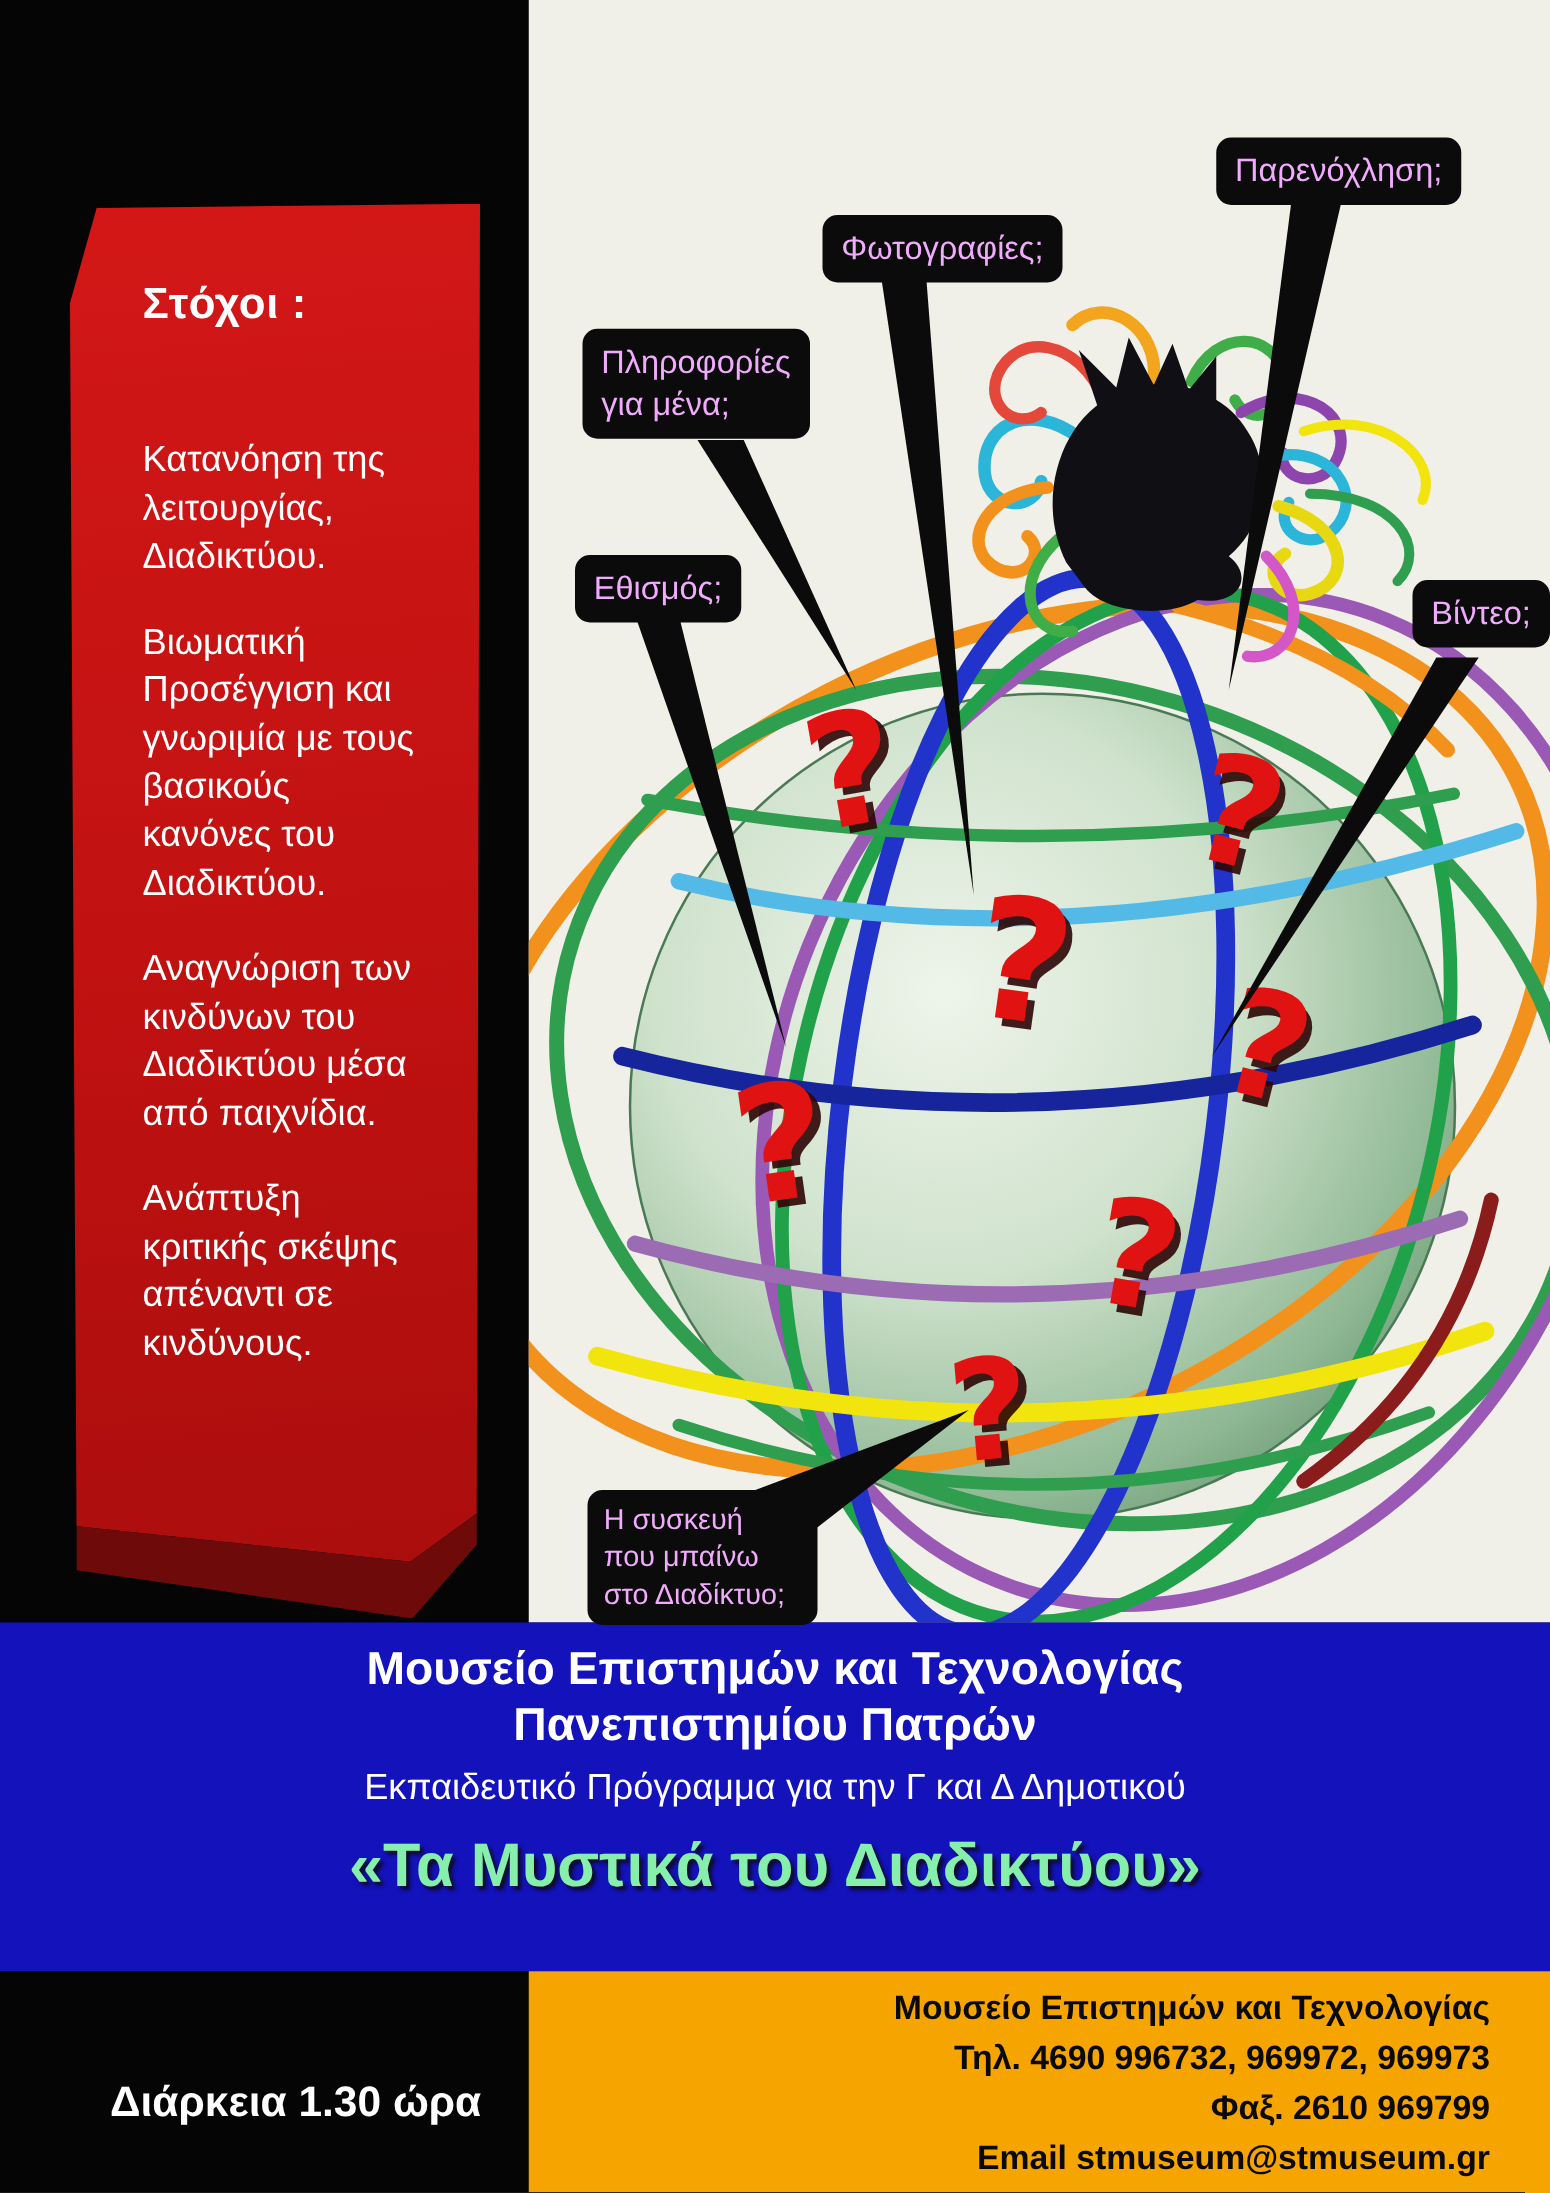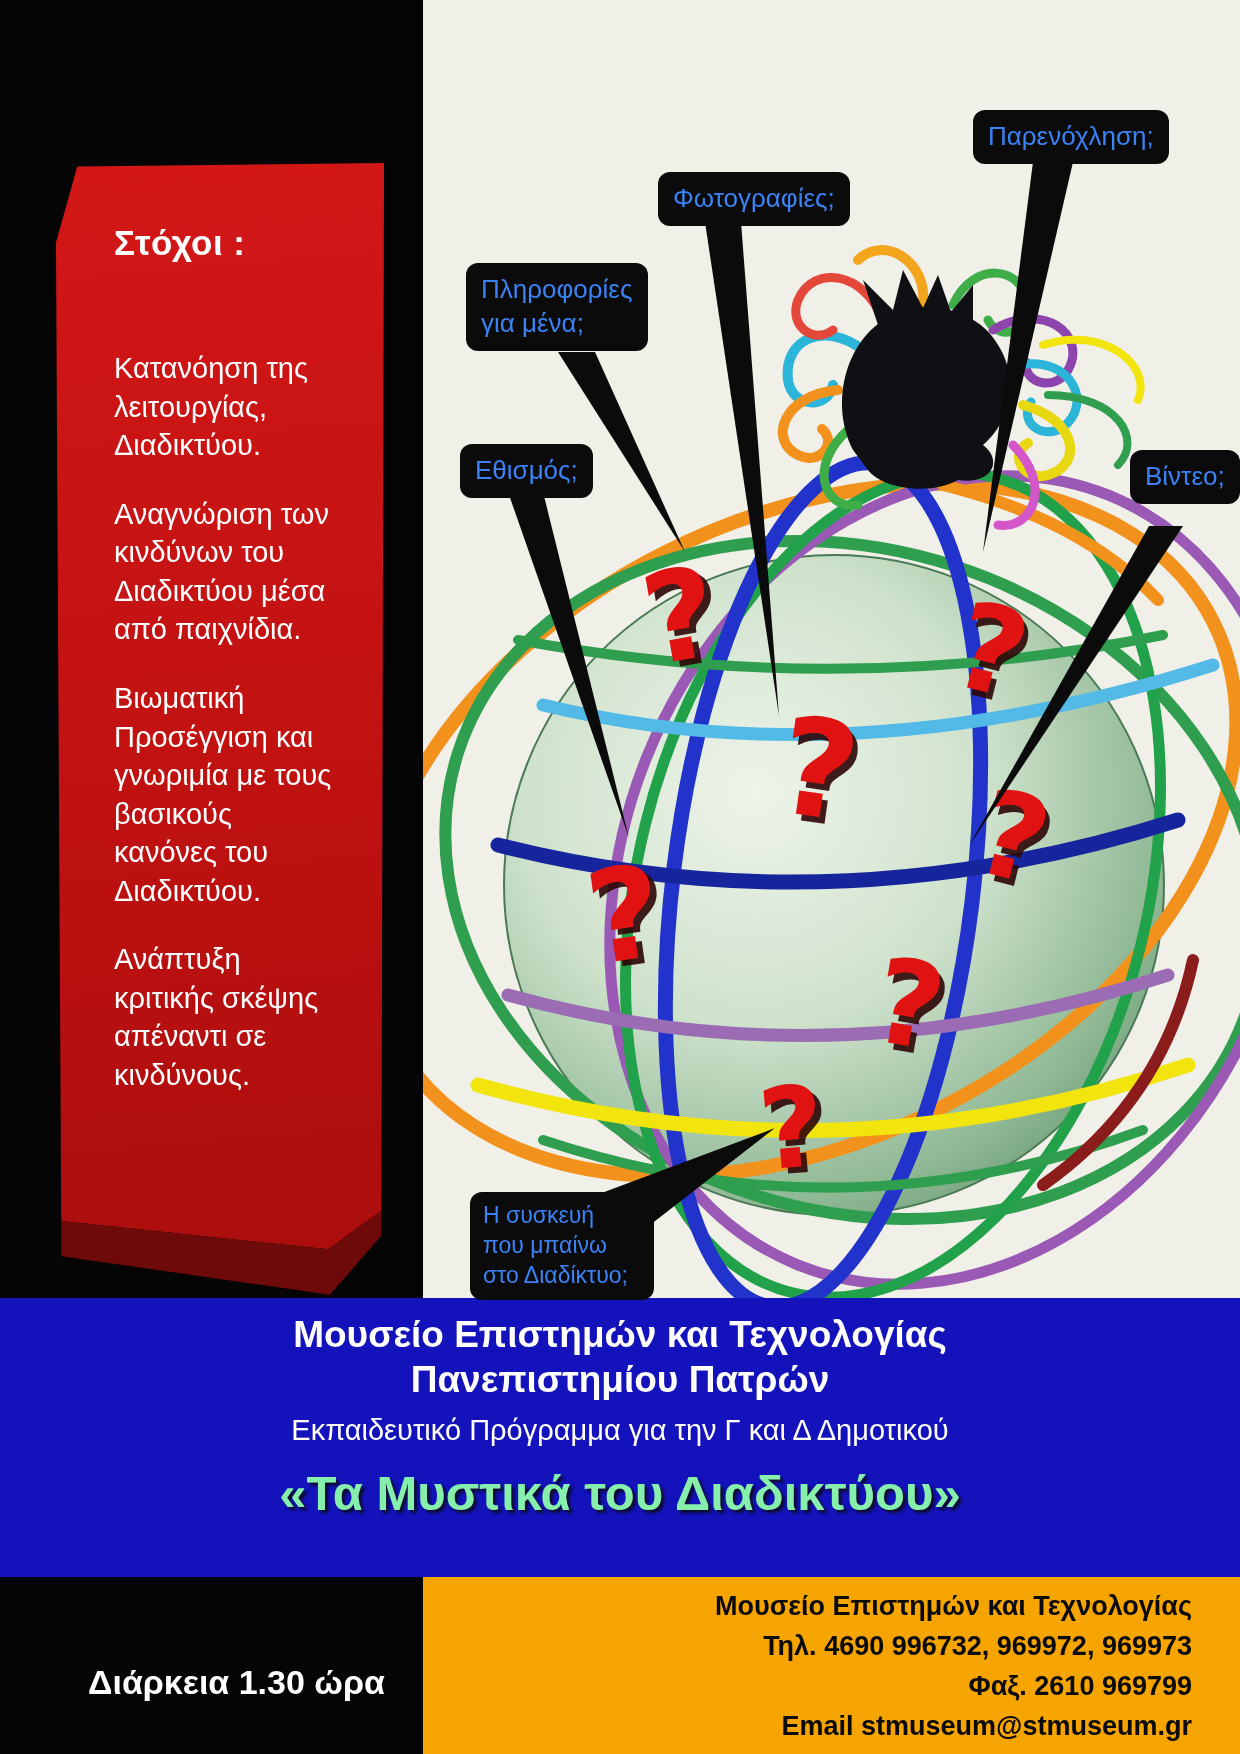--- a/index.html
+++ b/index.html
@@ -37,30 +37,30 @@
   }
   .goals-text h2{
     margin:0 0 86px 0;font-size:35px;font-weight:700;letter-spacing:.5px;
   }
   .goals-text p{
     margin:0 0 30px 0;font-size:29px;line-height:1.33;font-weight:400;
   }
   
   .bubble{
     position:absolute;z-index:4;
-    background:#0b0b0b;color:#3b82f6;
+    background:#0b0b0b;color:#f0abfc;
     border-radius:12px;
     padding:10px 15px;
     font-size:26px;line-height:1.3;
   }
   .b-harassment{left:973px;top:110px;}
   .b-photos{left:618px;top:172px;margin-left:40px;}
   .b-info{left:466px;top:263px;width:152px;}
   .b-addiction{left:460px;top:444px;}
-  .b-video{left:1130px;top:450px;}
+  .b-video{left:1130px;top:464px;}
   .b-device{left:470px;top:1192px;width:158px;font-size:23px;padding:9px 13px;}
   
   .blue-band{
     position:absolute;left:0;top:1298px;width:1240px;height:279px;
     background:#1312bb;color:#fff;z-index:2;
     display:flex;flex-direction:column;align-items:center;
     padding-top:14px;box-sizing:border-box;text-align:center;
   }
   .blue-band .line{margin:0;font-size:37px;font-weight:700;line-height:1.22;}
   .blue-band .program{margin:12px 0 0 0;font-size:29px;font-weight:400;}
@@ -185,22 +185,22 @@
   <div class="bubble b-addiction">Εθισμός;</div>
   <div class="bubble b-video">Βίντεο;</div>
   <div class="bubble b-device">Η συσκευή που μπαίνω στο Διαδίκτυο;</div>
 
   <aside class="red-banner">
     <div class="red-face"></div>
     <div class="red-bottom"></div>
     <div class="goals-text">
       <h2>Στόχοι :</h2>
       <p>Κατανόηση της λειτουργίας, Διαδικτύου.</p>
+      <p>Βιωματική Προσέγγιση και γνωριμία με τους βασικούς κανόνες του Διαδικτύου.</p>
       <p>Αναγνώριση των κινδύνων του Διαδικτύου μέσα από παιχνίδια.</p>
-      <p>Βιωματική Προσέγγιση και γνωριμία με τους βασικούς κανόνες του Διαδικτύου.</p>
       <p>Ανάπτυξη κριτικής σκέψης απέναντι σε κινδύνους.</p>
     </div>
   </aside>
 
   <section class="blue-band">
     <h1 class="line">Μουσείο Επιστημών και Τεχνολογίας</h1>
     <h1 class="line">Πανεπιστημίου Πατρών</h1>
     <p class="program">Εκπαιδευτικό Πρόγραμμα για την Γ και Δ Δημοτικού</p>
     <h2 class="poster-title">«Τα Μυστικά του Διαδικτύου»</h2>
   </section>

